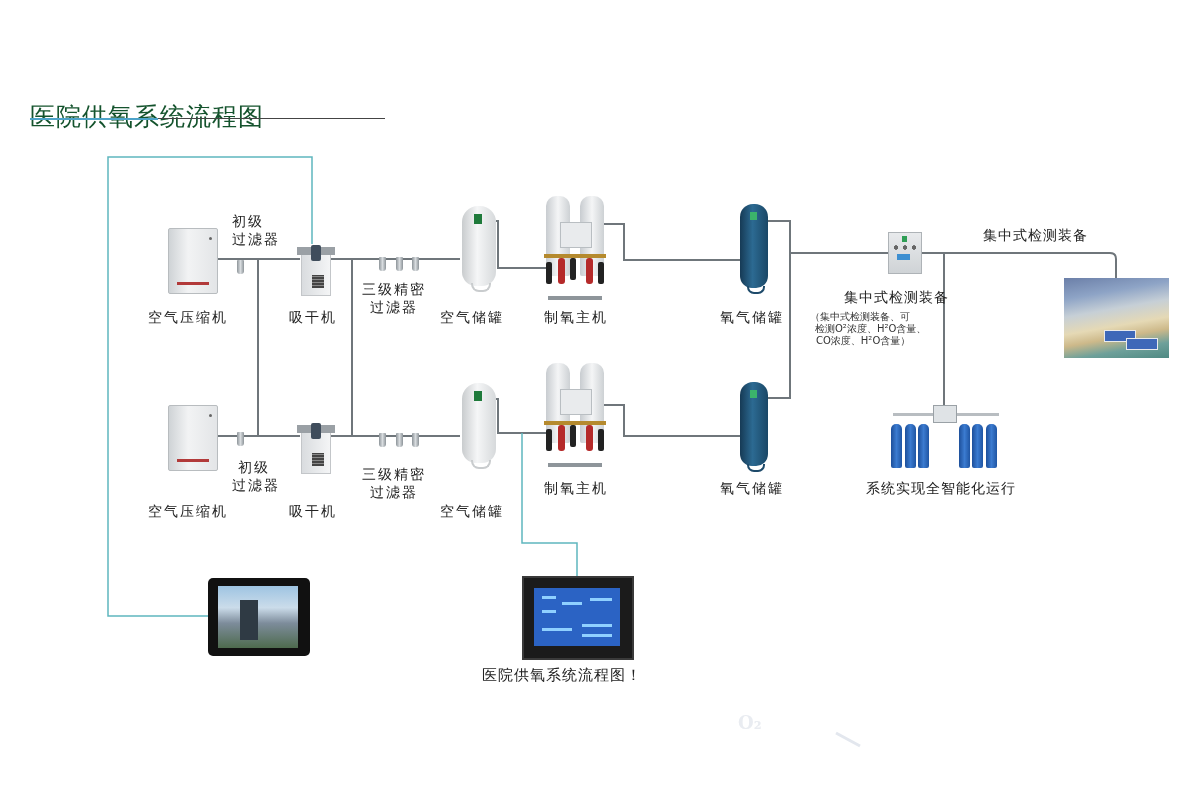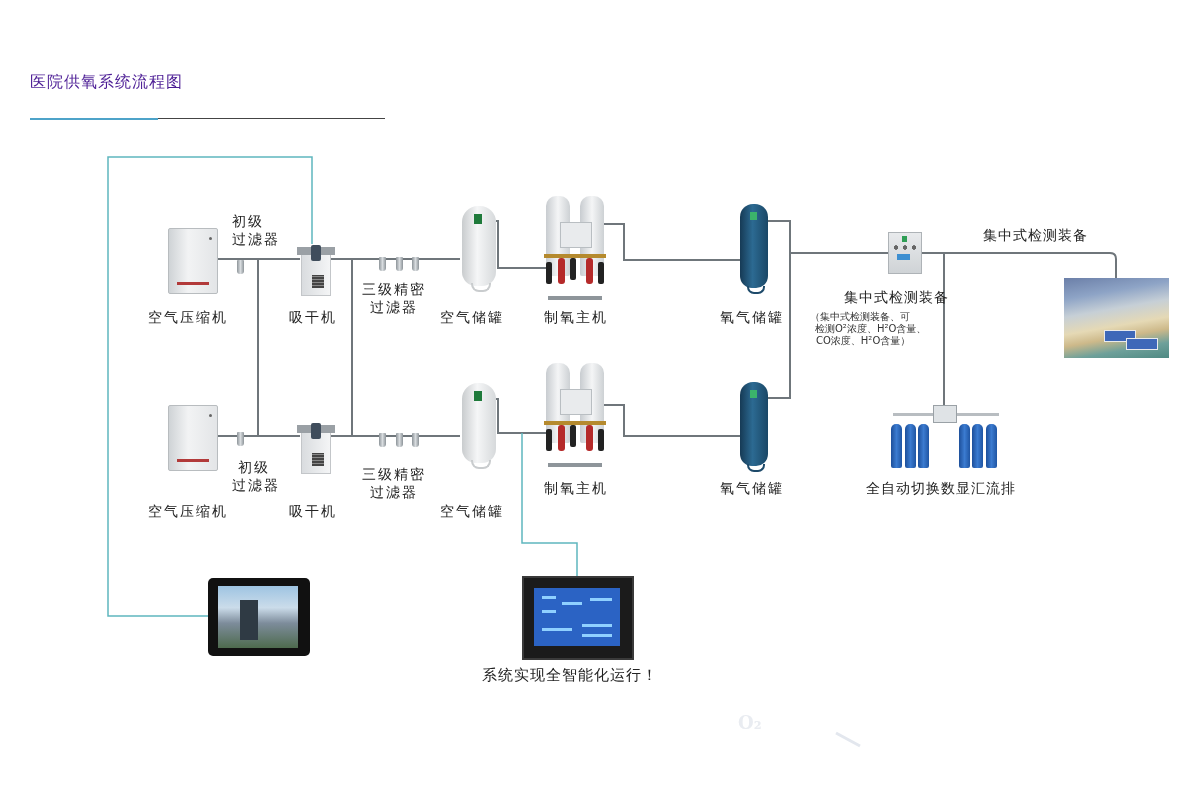--- a/index.html
+++ b/index.html
@@ -1,18 +1,18 @@
 <!DOCTYPE html>
 <html><head>
 <meta charset="utf-8">
 <style>
   html,body{margin:0;padding:0;background:#ffffff;}
   body{width:1200px;height:798px;position:relative;overflow:hidden;font-family:"DejaVu Sans","Liberation Sans",sans-serif;color:#222;}
   .abs{position:absolute;}
-  .title{left:30px;top:72px;font-size:16px;letter-spacing:1px;color:#4c1d95;}
+  .title{left:30px;top:100px;font-size:25px;letter-spacing:1px;color:#14532d;}
   .title-rule{left:30px;top:118px;width:355px;height:1px;background:#444;}
   .title-rule-accent{left:30px;top:118px;width:128px;height:2px;background:#4da3c9;}
   .lbl{font-size:14px;color:#222;letter-spacing:2px;text-align:center;white-space:nowrap;line-height:19px;}
   .lbl-sm{font-size:10px;color:#333;line-height:13px;white-space:nowrap;}
   svg.pipes{position:absolute;left:0;top:0;}
   
   .compressor{width:48px;height:64px;background:linear-gradient(90deg,#cfd3d6,#f2f3f4 40%,#e3e5e7);border:1px solid #b8bcbf;border-radius:2px;}
   .compressor .badge{position:absolute;left:8px;bottom:8px;width:32px;height:3px;background:#b23a3a;}
   .compressor .dot{position:absolute;right:5px;top:8px;width:3px;height:3px;background:#666;border-radius:50%;}
   .dryer{width:28px;height:40px;background:linear-gradient(90deg,#d9dcdf,#f4f5f6);border:1px solid #c3c6c9;}
@@ -201,33 +201,33 @@
 </div>
 
 <div class="abs manifold-bar" style="left:893px;top:413px;width:106px;"></div>
 <div class="abs manifold-box" style="left:933px;top:405px;"></div>
 <div class="abs cylinder" style="left:891px;top:424px;"></div>
 <div class="abs cylinder" style="left:905px;top:424px;"></div>
 <div class="abs cylinder" style="left:918px;top:424px;"></div>
 <div class="abs cylinder" style="left:959px;top:424px;"></div>
 <div class="abs cylinder" style="left:972px;top:424px;"></div>
 <div class="abs cylinder" style="left:986px;top:424px;"></div>
-<div class="abs lbl" style="left:866px;top:479px;letter-spacing:1px;">全自动切换数显汇流排</div>
+<div class="abs lbl" style="left:866px;top:479px;letter-spacing:1px;">系统实现全智能化运行</div>
 
 <div class="abs tablet" style="left:208px;top:578px;">
   <div class="scr"></div>
     <div class="tower"></div>
 </div>
 
 <div class="abs hmi" style="left:522px;top:576px;">
   <div class="scr">
     <i style="left:8px;top:8px;width:14px;"></i>
     <i style="left:28px;top:14px;width:20px;"></i>
     <i style="left:8px;top:22px;width:14px;"></i>
     <i style="left:56px;top:10px;width:22px;"></i>
     <i style="left:8px;top:40px;width:30px;"></i>
     <i style="left:48px;top:36px;width:30px;"></i>
     <i style="left:48px;top:46px;width:30px;"></i>
   </div>
 </div>
-<div class="abs lbl" style="left:482px;top:666px;font-size:15px;letter-spacing:1px;">系统实现全智能化运行！</div>
+<div class="abs lbl" style="left:482px;top:666px;font-size:15px;letter-spacing:1px;">医院供氧系统流程图！</div>
 
 <div class="abs faint" style="left:738px;top:712px;">O₂</div>
 
 </body></html>

